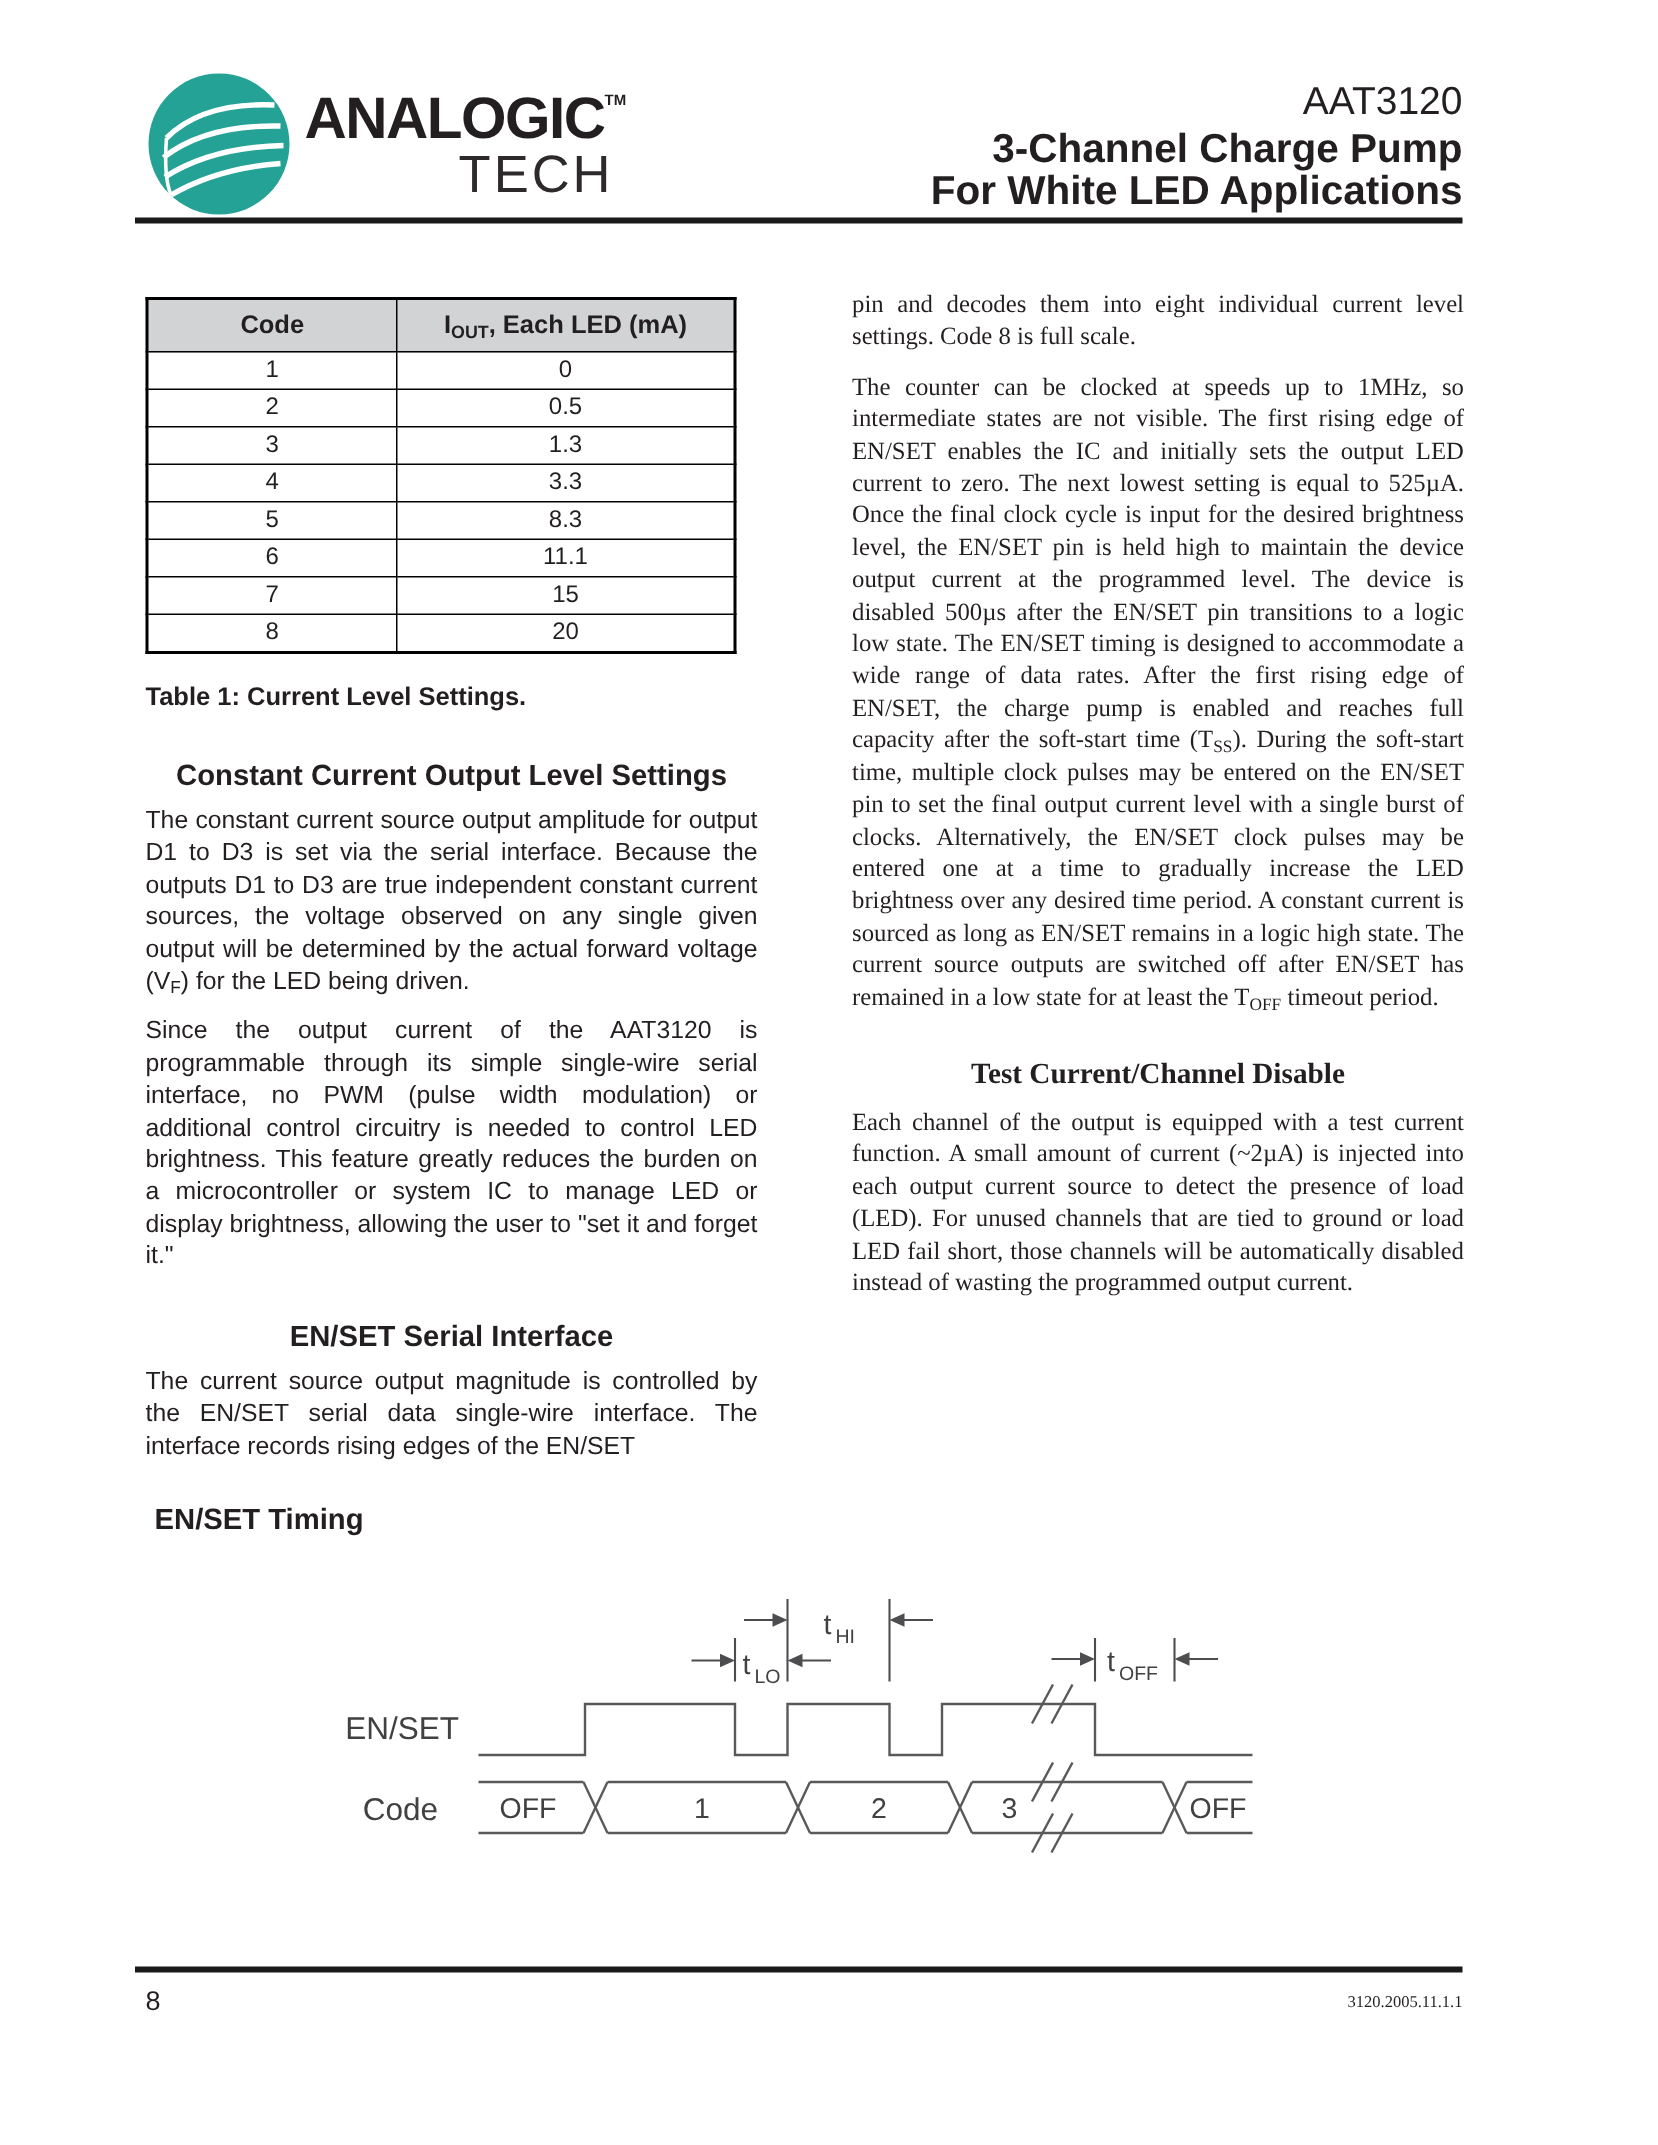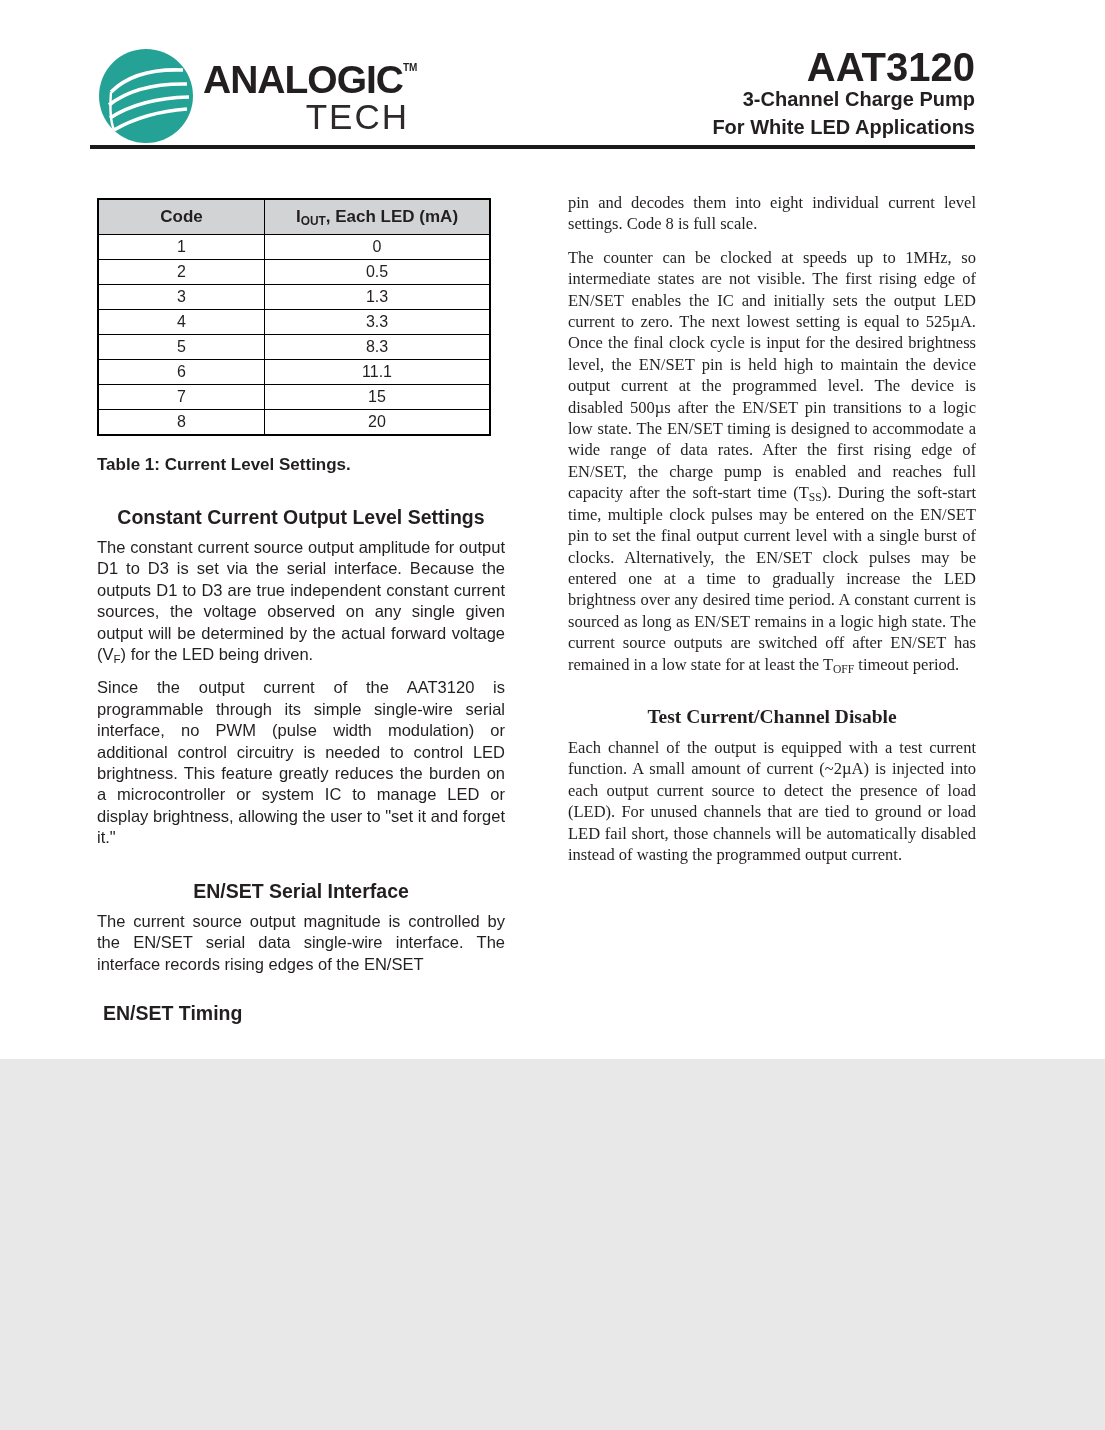--- a/index.html
+++ b/index.html
@@ -1,30 +1,30 @@
 <!DOCTYPE html>
 <html><head>
 <meta charset="utf-8">
 <style>
   html,body { margin:0; padding:0; background:#e8e8e8; }
   .page {
-    position:relative; width:1105px; height:1059px; margin:0 auto;
+    position:relative; width:1105px; height:1430px; margin:0 auto;
     background:#ffffff; overflow:hidden;
     font-family:"Liberation Sans", sans-serif; color:#231f20;
   }
   
   .logo { position:absolute; left:97px; top:48px; display:flex; }
   .logo-mark { width:98px; height:96px; }
   .logo-text { margin-left:8px; width:206px; }
   .logo-analogic { font-size:39px; font-weight:bold; letter-spacing:-1px; line-height:40px; color:#231f20; white-space:nowrap; }
   .logo-analogic .tm { font-size:10px; font-weight:bold; vertical-align:22px; letter-spacing:0; }
   .logo-tech { font-size:35px; font-weight:normal; letter-spacing:2px; line-height:34px; color:#2e2a2b; text-align:right; }
   .doc-title { position:absolute; left:568px; top:50px; width:407px; text-align:right; }
-  .doc-part { font-size:40px; font-weight:bold; line-height:35px; }
-  .doc-sub { font-size:20px; font-weight:bold; line-height:28px; }
+  .doc-part { font-size:26px; font-weight:normal; line-height:35px; }
+  .doc-sub { font-size:27px; font-weight:bold; line-height:28px; }
   .rule { position:absolute; left:90px; width:885px; height:4px; background:#1a1a1a; }
   .header-rule { top:145px; }
   .footer-rule { top:1311px; }
   
   .col { position:absolute; width:408px; }
   .col-left  { left:97px;  top:198px; }
   .col-right { left:568px; top:192px;font-family:Liberation Serif, serif; }
   p.body { text-align:justify; font-size:16.5px; line-height:21.4px; margin:0 0 12px 0; }
   h2.sec { font-size:19.5px; font-weight:bold; margin:31px 0 9px 0; line-height:22px;text-align:center; }
   sub.subscript { font-size:0.7em; line-height:0; vertical-align:-0.28em; }

